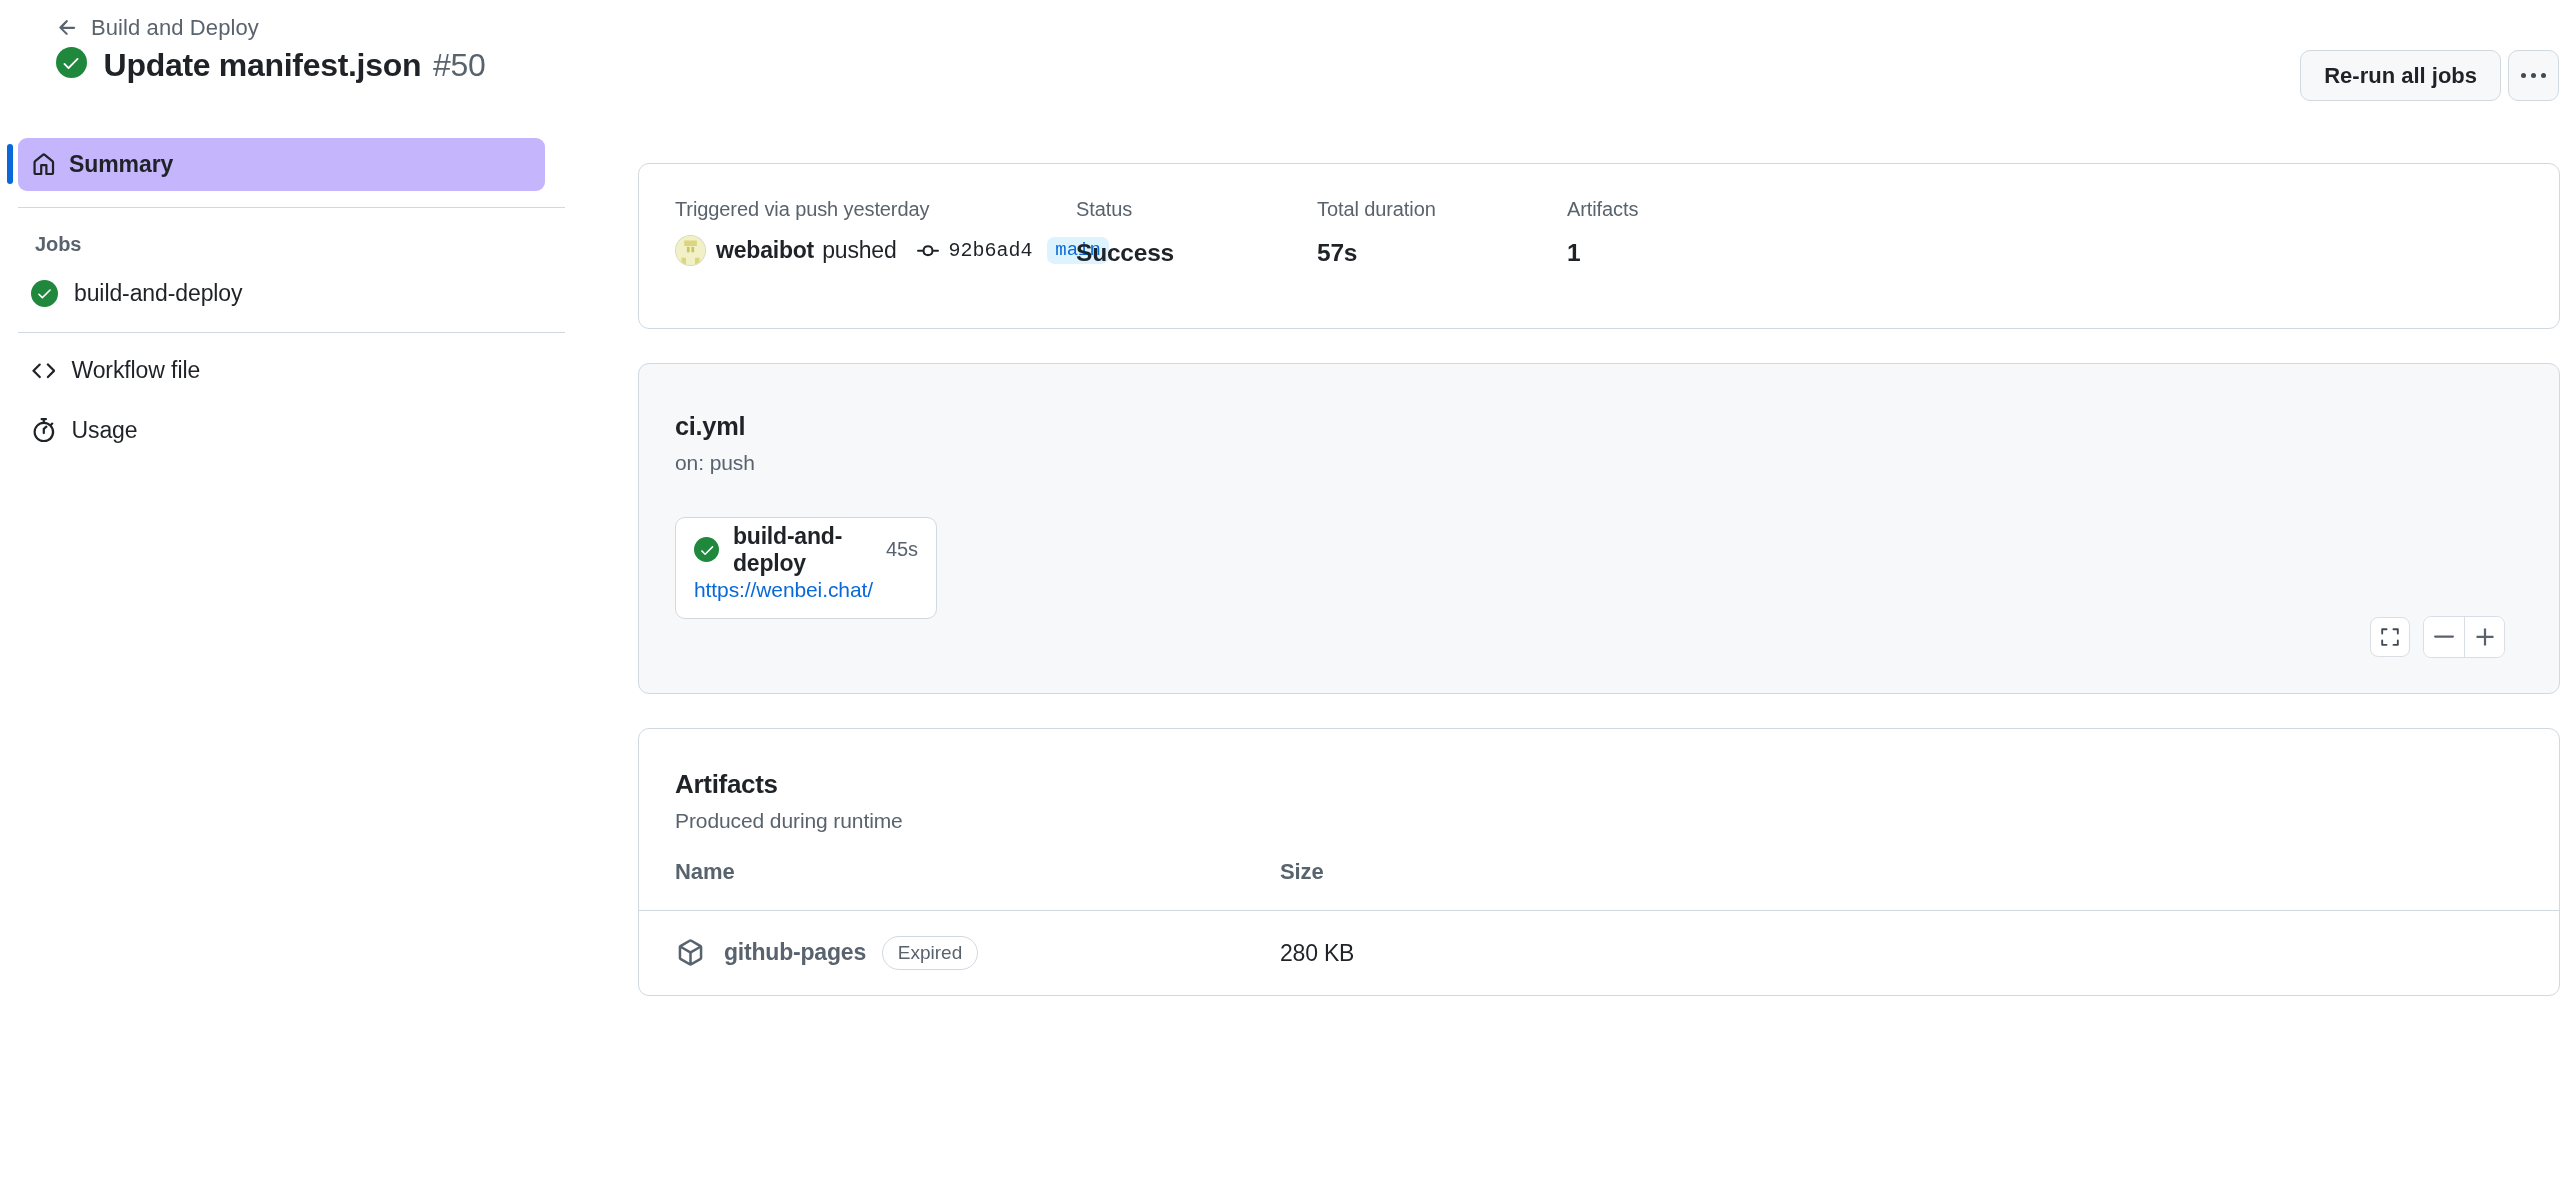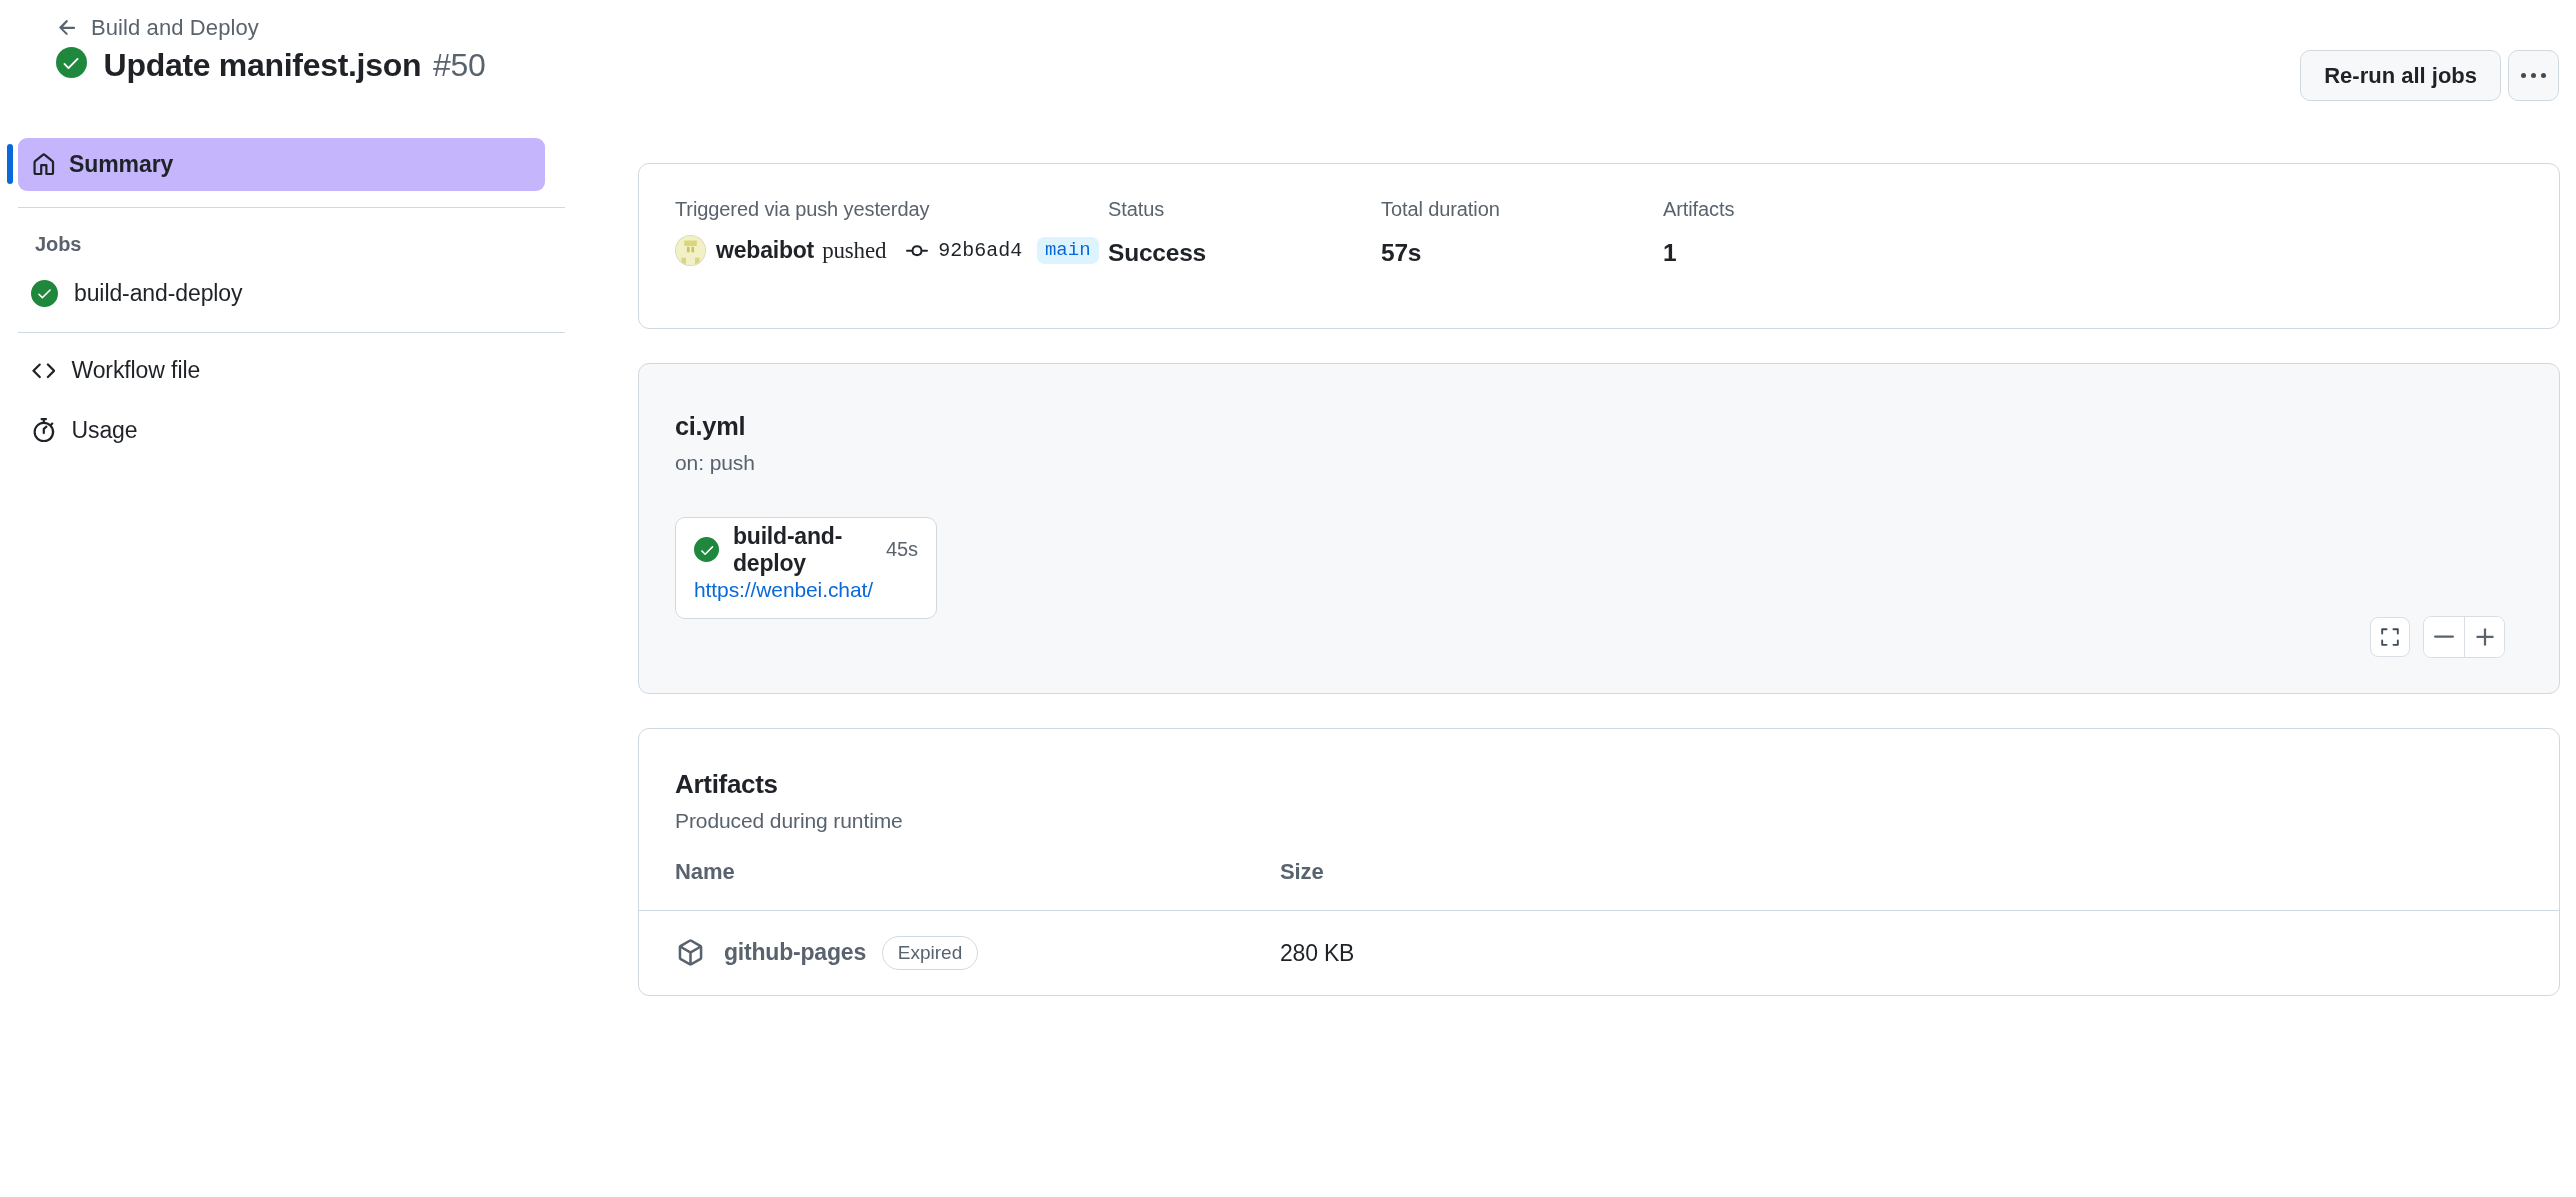--- a/index.html
+++ b/index.html
@@ -188,21 +188,20 @@
   
   .main {
     position: absolute;
     left: 638px; top: 163px;
     width: 1922px;
   }
   .card {
     border: 0.9px solid #d1d9e0;
     border-radius: 11px;
     background: #ffffff;
-    gap: 32px;
   }
 
   
   .summary-card {
     height: 166px;
     display: flex;
     align-items: flex-start;
     padding: 34px 0 0 36px;
   }
   .sum-col { display: flex; flex-direction: column; }
@@ -242,21 +241,20 @@
     font-size: 23px;
     font-weight: bold;
     color: #1f2328;
     letter-spacing: -0.2px;
   }
   .pushed {
     font-size: 23px;
     color: #1f2328;
     margin-left: 8.2px;
     letter-spacing: -0.2px;
-    font-family: Liberation Serif, serif;
   }
   .commit-icon {
     margin-left: 20px;
     color: #1f2328;
     display: flex; align-items: center;
   }
   .commit-sha {
     font-family: "Liberation Mono", monospace;
     font-size: 20px;
     color: #1f2328;

